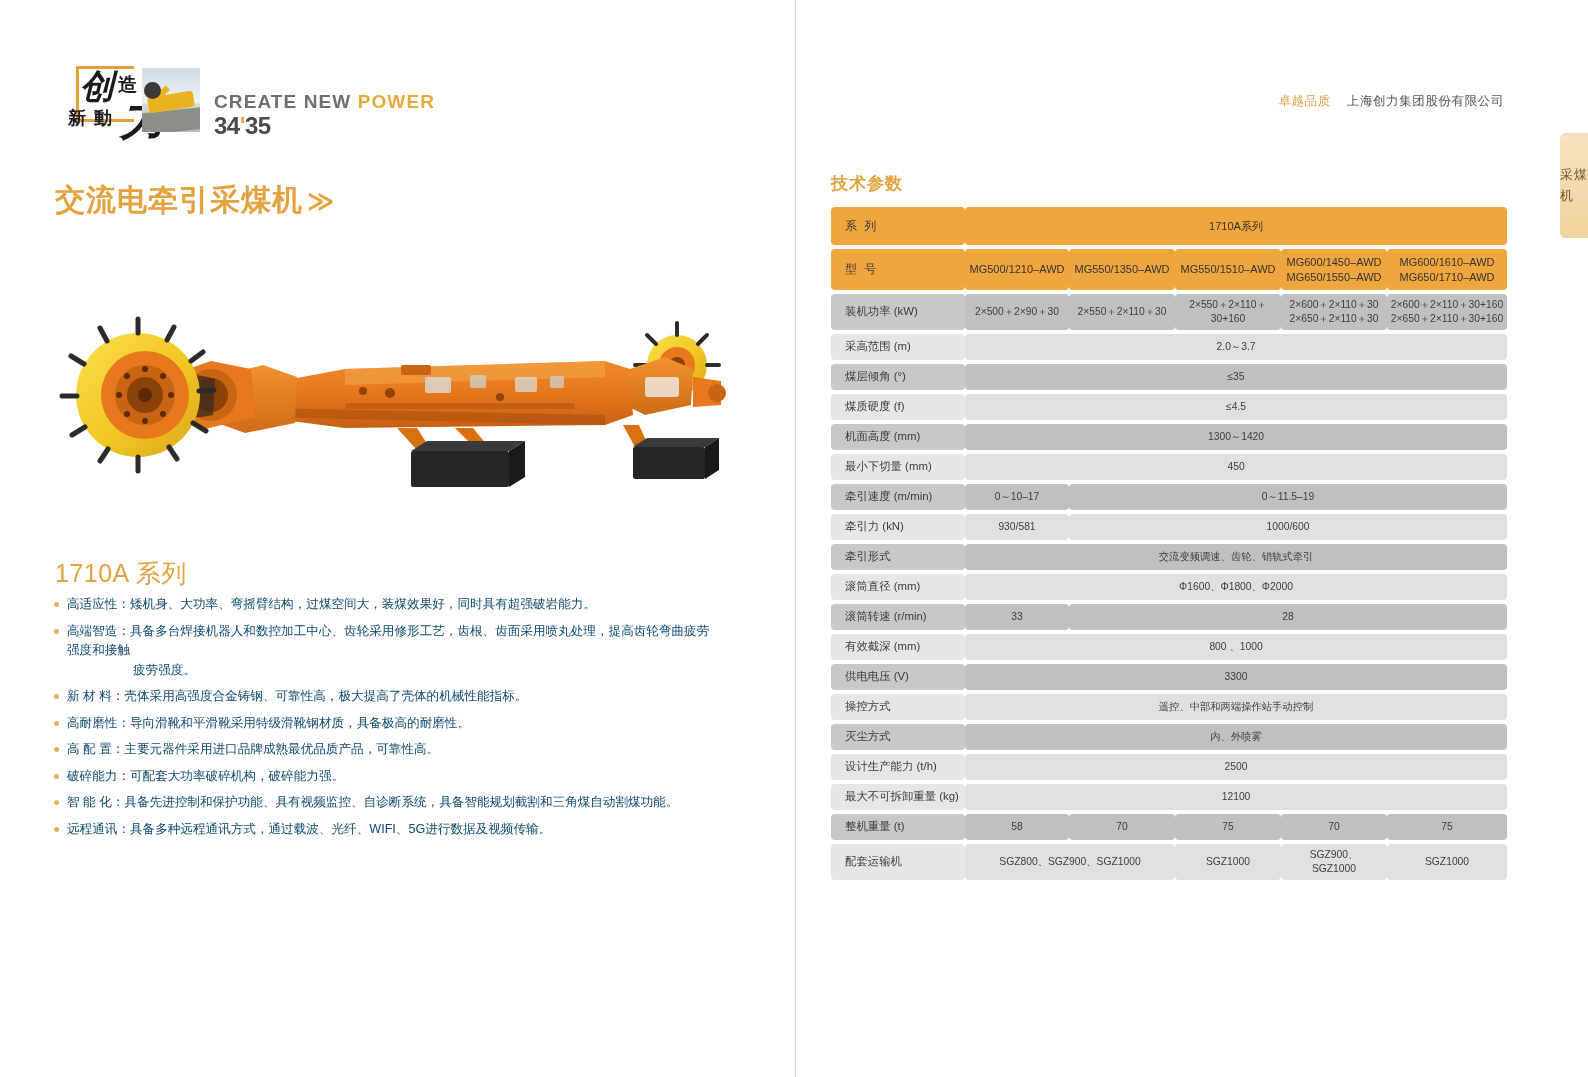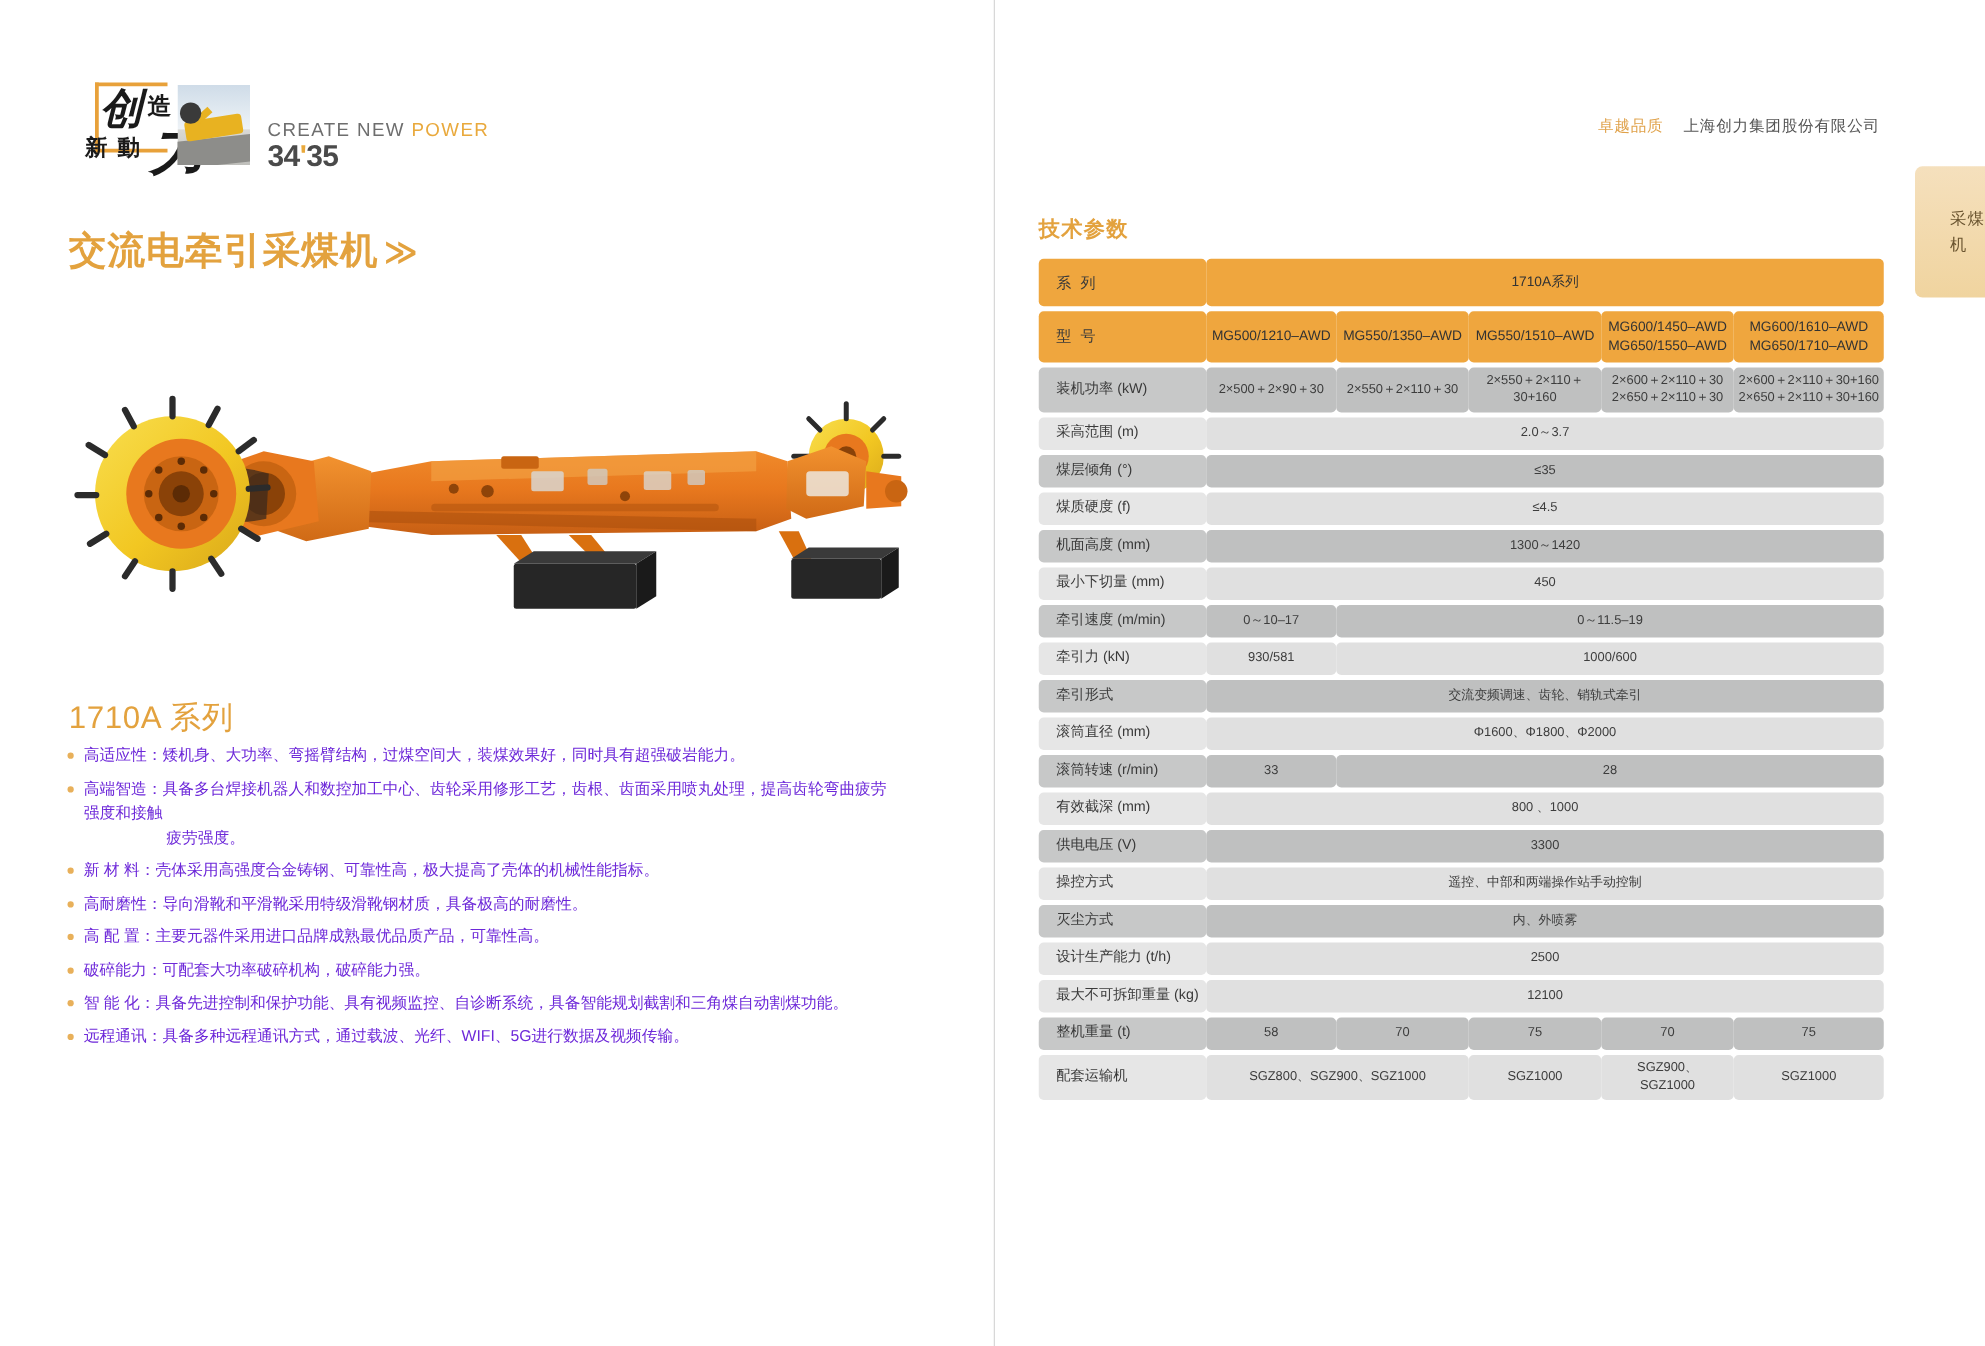--- a/index.html
+++ b/index.html
@@ -23,46 +23,46 @@
   .cn-xin{left:10px;top:44px;font-size:18px;}
   .cn-dong{left:36px;top:44px;font-size:18px;}
   .cn-li{left:62px;top:26px;font-size:46px;font-style:italic;}
   .logo-photo{position:absolute;left:84px;top:6px;width:58px;height:64px;overflow:hidden;}
   .logo-photo .sky{position:absolute;inset:0;background:linear-gradient(#cfdce8,#eef3f7 55%,#d9d9d6 56%,#bfbfbb 100%);}
   .logo-photo .rd{position:absolute;left:-6px;bottom:0;width:76px;height:22px;background:#8d8d8a;transform:skewY(-6deg);}
   .logo-photo .mach{position:absolute;left:6px;top:26px;width:46px;height:16px;background:#e8b221;border-radius:3px;transform:rotate(-9deg);}
   .logo-photo .drum{position:absolute;left:2px;top:14px;width:17px;height:17px;border-radius:50%;background:#3a3a3a;}
   .logo-photo .arm{position:absolute;left:12px;top:22px;width:16px;height:6px;background:#e8b221;transform:rotate(-42deg);}
   .logo-text{padding-bottom:2px;}
-  .cnp{font-size:15px;letter-spacing:1.1px;color:#6e6e6e;font-weight:400;}
+  .cnp{font-size:19px;letter-spacing:1.1px;color:#6e6e6e;font-weight:700;}
   .cnp .pw{color:#E9A93C;}
   .num{font-size:24px;font-weight:bold;color:#4a4a4a;letter-spacing:-.5px;line-height:1;margin-top:1px;}
   .num .tick{color:#E9A93C;}
 
   .corp{position:absolute;right:84px;top:93px;font-size:12.5px;color:#555;letter-spacing:.6px;white-space:nowrap;}
   .corp .quality{color:#E0A24A;margin-right:16px;}
 
   
   .side-tab{
     position:absolute;right:0;top:133px;width:28px;height:105px;
     background:linear-gradient(#f5e0bd,#f0d49f);border-radius:6px 0 0 6px;
     display:flex;flex-direction:column;align-items:flex-start;justify-content:center;
-    font-size:13px;color:#6b5530;line-height:1.55;letter-spacing:1px;padding-left:28px;
+    font-size:13px;color:#6b5530;line-height:1.55;letter-spacing:1px;
   }
 
   
   .title{position:absolute;left:55px;top:180px;font-size:30px;color:#E3A23E;letter-spacing:1px;font-weight:700;}
   .title .chev{font-size:26px;margin-left:4px;}
 
   .photo{position:absolute;left:45px;top:265px;width:700px;height:235px;}
 
   .series{position:absolute;left:55px;top:557px;font-size:25px;color:#E3A23E;letter-spacing:.5px;}
 
   .bullets{position:absolute;left:54px;top:595px;width:660px;}
-  .bullet{display:flex;align-items:flex-start;margin-bottom:7px;font-size:12.6px;color:#6d28d9;line-height:1.55;justify-content:center;}
+  .bullet{display:flex;align-items:flex-start;margin-bottom:7px;font-size:12.6px;color:#0c4a6e;line-height:1.55;justify-content:center;}
   .dot{width:5px;height:5px;border-radius:50%;background:#E8B05A;flex:0 0 5px;margin:7px 8px 0 0;}
   .btxt{flex:1;}
   .bcont{display:block;padding-left:66px;}
 
   
   .tbl-title{position:absolute;left:831px;top:172px;font-size:17px;color:#E3A23E;font-weight:bold;letter-spacing:1px;}
 
   .tbl{position:absolute;left:831px;top:203px;width:676px;border-collapse:separate;border-spacing:0 4px;table-layout:fixed;}
   .tbl td{
     font-size:10.3px;color:#3d3d3d;text-align:center;vertical-align:middle;

